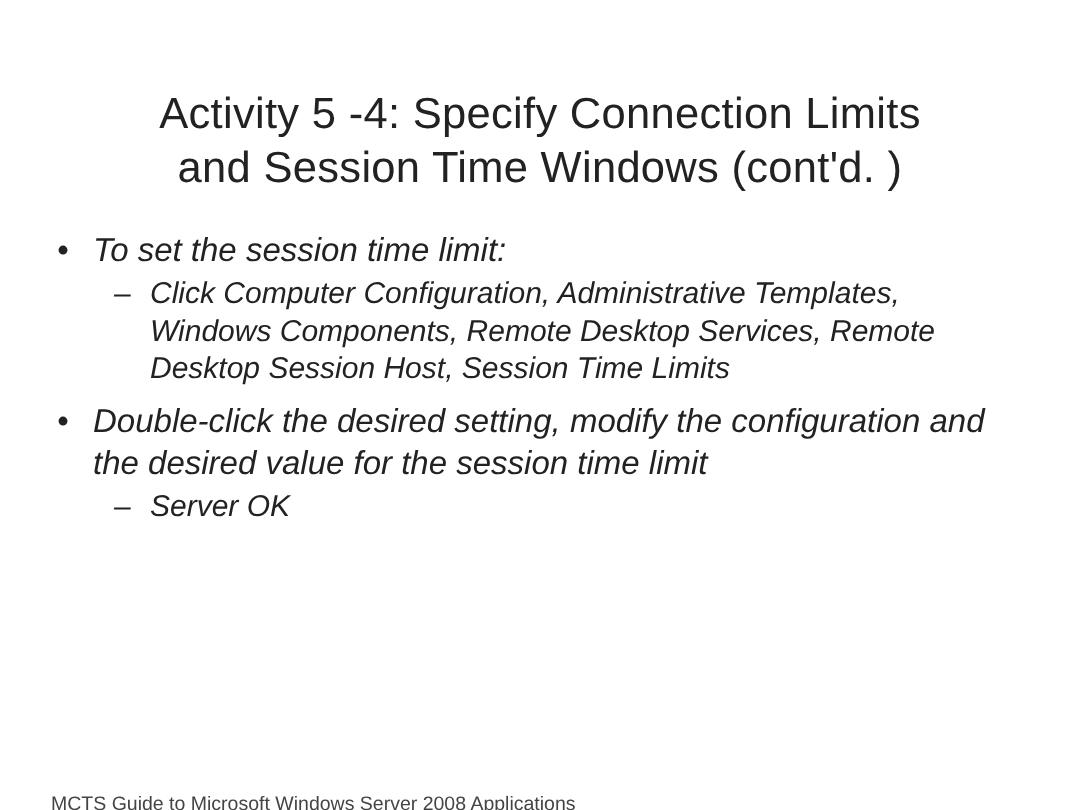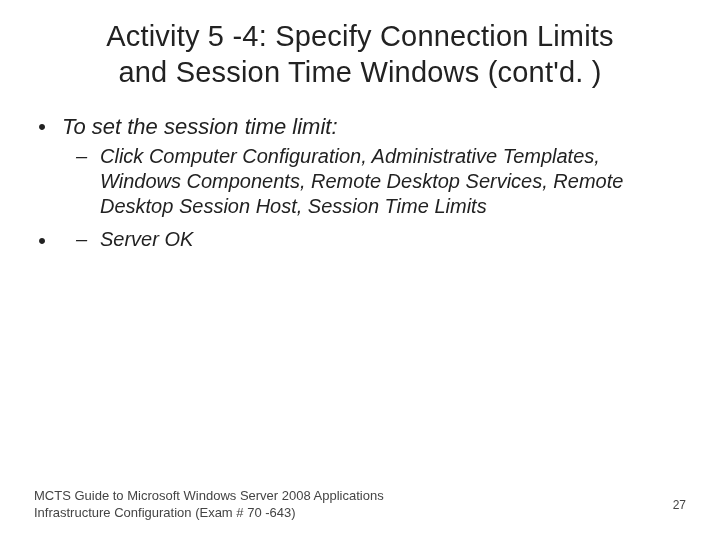--- a/index.html
+++ b/index.html
@@ -17,20 +17,21 @@
     width: 720px;
     height: 540px;
     box-sizing: border-box;
   }
   .title {
     text-align: center;
     font-size: 29px;
     line-height: 1.25;
     padding: 18px 30px 0 30px;
     letter-spacing: 0.2px;
+    margin-top: 40px;
   }
   .body {
     padding: 14px 28px 0 28px;
     font-size: 22px;
     line-height: 1.25;
   }
   ul.level1 {
     list-style: none;
     margin: 0;
     padding: 0;
@@ -103,20 +104,21 @@
     <ul class="level1">
       <li>
         <span>To set the session time limit:</span>
         <ul class="level2">
           <li>
             <span>Click Computer Configuration, Administrative Templates, Windows Components, Remote Desktop Services, Remote Desktop Session Host, Session Time Limits</span>
           </li>
         </ul>
       </li>
       <li>
+        <span>Double-click the desired setting, modify the configuration and the desired value for the session time limit</span>
         <ul class="level2">
           <li>
             <span>Server OK</span>
           </li>
         </ul>
       </li>
     </ul>
   </div>
 
   <div class="footer">

